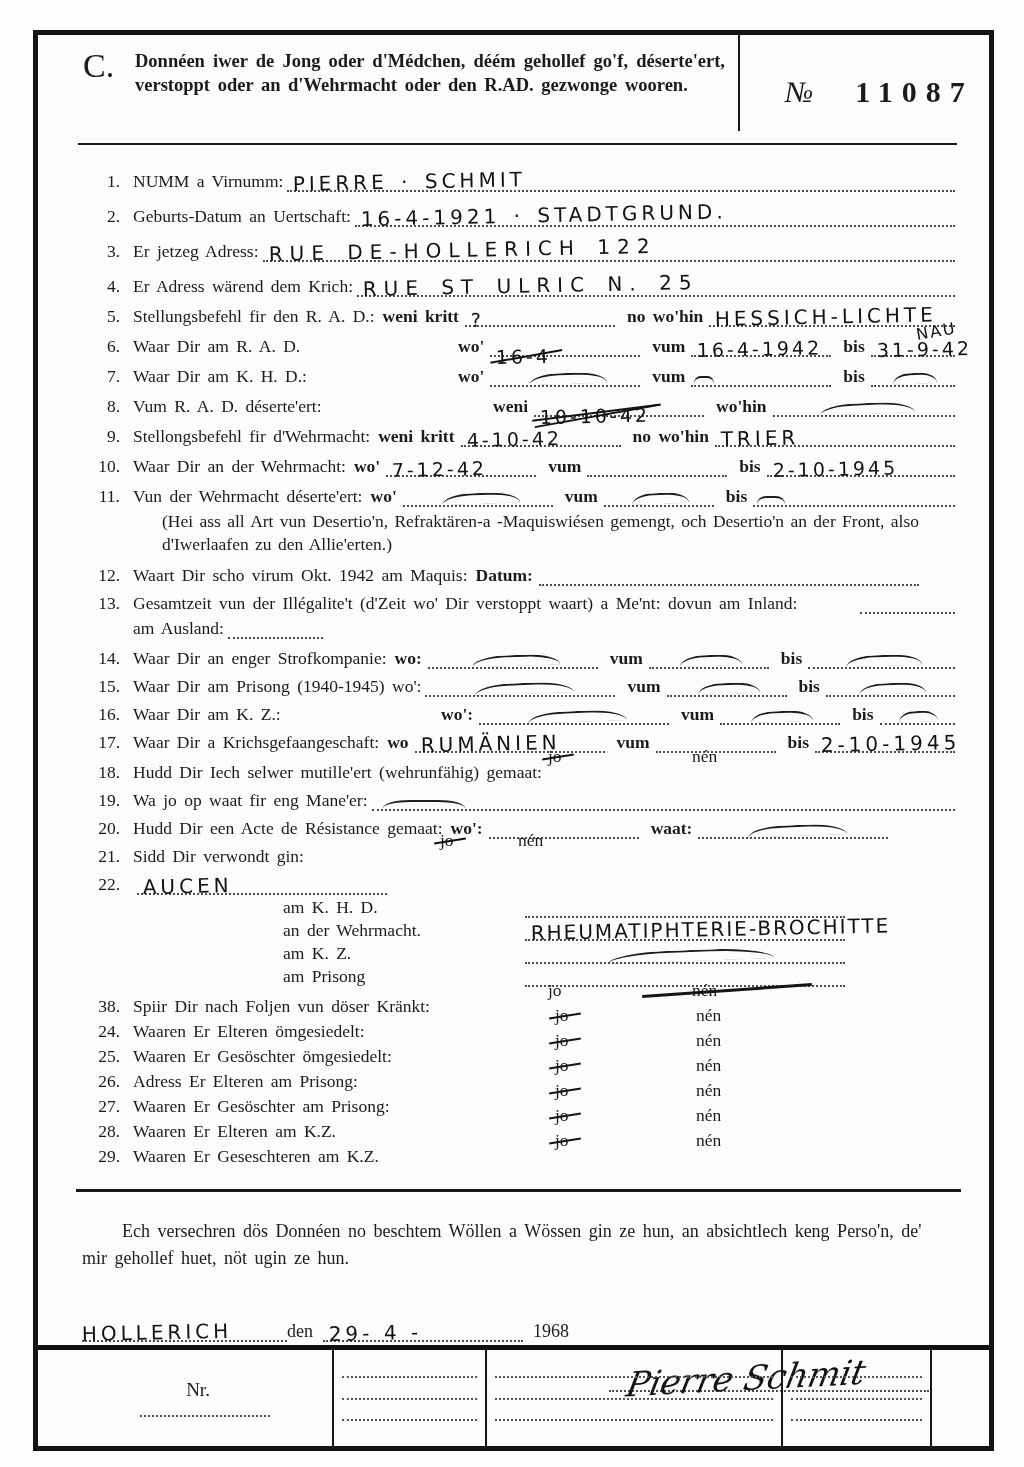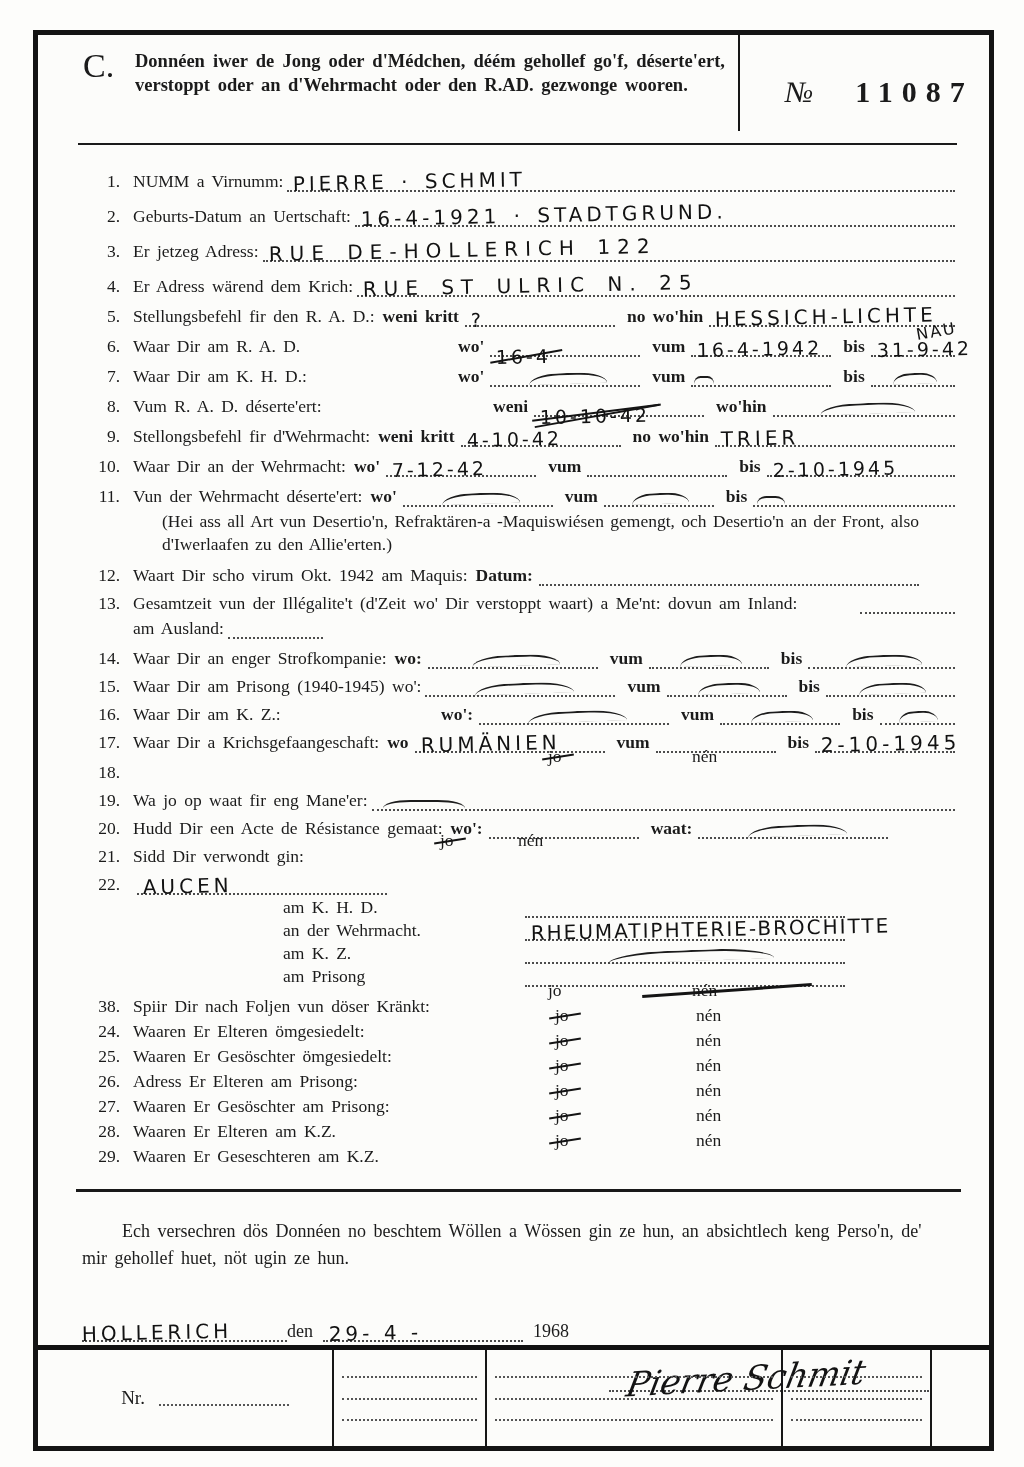--- a/index.html
+++ b/index.html
@@ -52,21 +52,21 @@
   .decl{margin:26px 60px 0 44px;font-size:18px;line-height:1.5;text-indent:40px;word-spacing:3px;}
   .dateline{display:flex;align-items:flex-end;margin:44px 0 0 44px;font-size:18px;height:26px;}
   .dl-place{flex:none;width:205px;border-bottom:2px dotted #4c4c4c;height:15px;position:relative;}
   .dl-date{flex:none;width:200px;border-bottom:2px dotted #4c4c4c;height:15px;position:relative;margin:0 10px;}
   .dl-year{flex:none;}
   .sigwrap{display:flex;justify-content:flex-end;margin:4px 60px 0 0;}
   .sig{position:relative;width:320px;border-bottom:2px dotted #4c4c4c;height:44px;}
   .sig-text{position:absolute;left:18px;bottom:-8px;font-family:"DejaVu Serif",serif;font-style:italic;font-size:34px;white-space:nowrap;transform:rotate(-3deg) skewX(-14deg);color:#131313;}
   .btable{position:absolute;left:0;right:0;bottom:0;height:96px;border-top:5px solid #111;display:flex;}
   .bt-col{flex:none;display:flex;flex-direction:column;justify-content:space-evenly;padding:6px 8px;}
-  .bt-c1{width:238px;justify-content:center;flex-direction:row;align-items:center;padding-left:48px;}
+  .bt-c1{width:238px;justify-content:center;flex-direction:column;align-items:center;padding-left:48px;}
   .bt-c2{width:135px;border-left:2px solid #161616;}
   .bt-c3{width:278px;border-left:2px solid #161616;}
   .bt-c4{width:131px;border-left:2px solid #161616;}
   .bt-c5{flex:1;border-left:2px solid #161616;}
   .tl{border-bottom:2px dotted #555;height:1px;}
   .nr-lbl{font-size:19px;margin-right:14px;}
   .nr-dots{flex:none;width:130px;border-bottom:2px dotted #555;height:14px;}
 </style>
 </head>
 <body>
@@ -270,20 +270,21 @@
       <span class="pl">vum</span>
       <span class="d df w120"></span>
       <span class="pl">bis</span>
       <span class="d">
             <span class="hw big">2-10-1945</span>
           </span>
     </div>
 
     <div class="row mt7">
       <span class="num">18.</span>
+      <span class="lbl">Hudd Dir Iech selwer mutille'ert (wehrunfähig) gemaat:</span>
       <span class="jo jo1 xx">jo</span>
       <span class="nen nen1">nén</span>
     </div>
 
     <div class="row mt5">
       <span class="num">19.</span>
       <span class="lbl">Wa jo op waat fir eng Mane'er:</span>
       <span class="d dash-sm"></span>
     </div>
 

